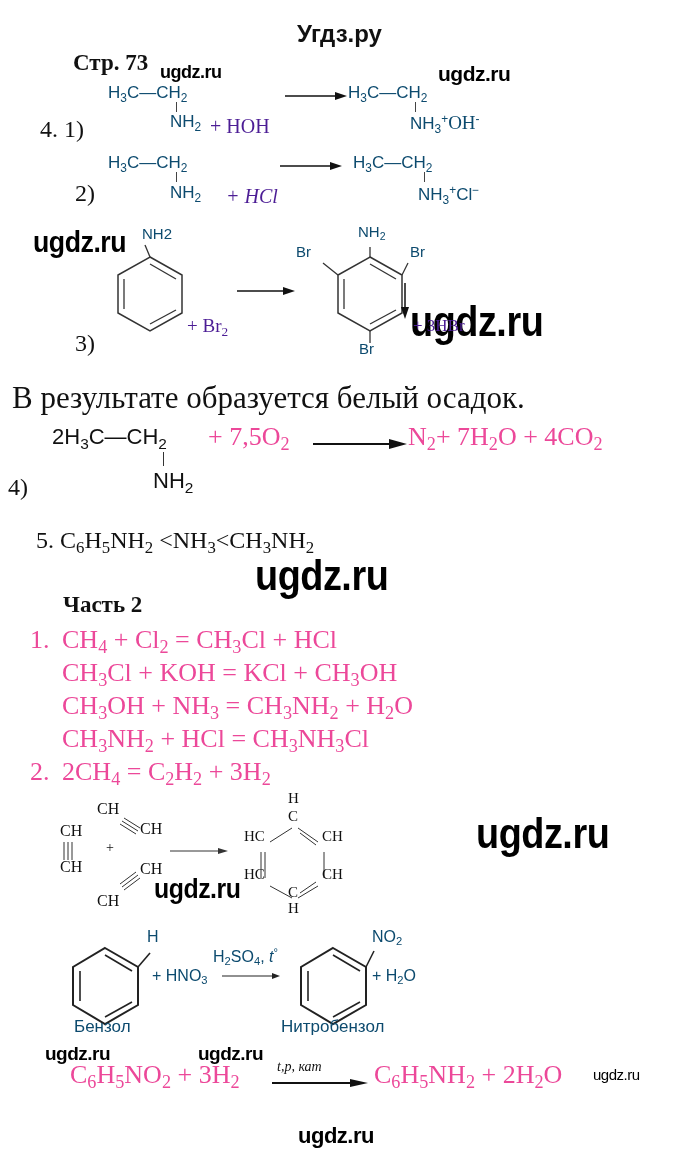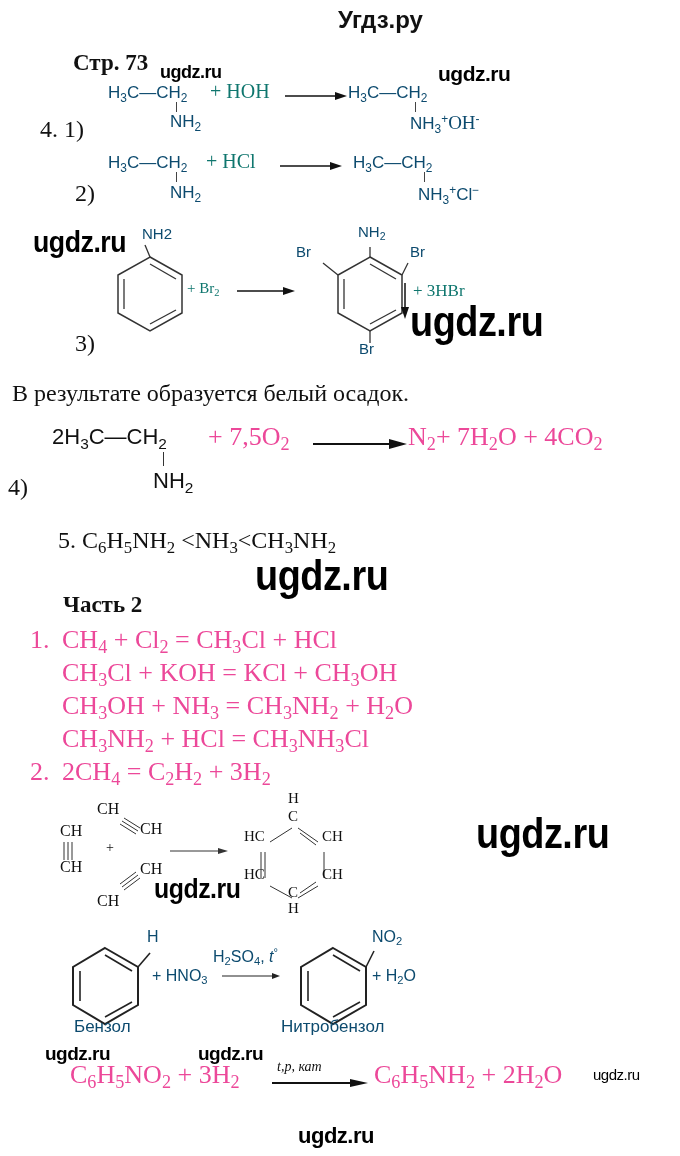--- a/index.html
+++ b/index.html
@@ -6,31 +6,31 @@
   body { width: 680px; height: 1156px; position: relative; overflow: hidden; color: #111; }
   .abs { position: absolute; white-space: nowrap; }
   .serif { font-family: "Liberation Serif", "DejaVu Serif", serif; }
   .sans { font-family: "Liberation Sans", "DejaVu Sans", sans-serif; }
   .wm { font-family: "Liberation Sans", "DejaVu Sans", sans-serif; font-weight: bold; color: #000; letter-spacing: -0.5px; }
   .wm-big { font-size: 38px; transform: scaleX(0.9); transform-origin: left top; }
   .wm-mid { font-size: 23px; transform: scaleX(0.92); transform-origin: left top; }
   .wm-sm { font-size: 17px; font-weight: normal; }
   .site-title { font-size: 24px; font-weight: bold; }
   .chem-sans { font-family: "Liberation Sans", "DejaVu Sans", sans-serif; font-size: 17px; color: #0c4a6e; }
-  .chem-serif { font-family: "Liberation Serif", "DejaVu Serif", serif; font-size: 20px; color: #0f766e; }
+  .chem-serif { font-family: "Liberation Serif", "DejaVu Serif", serif; font-size: 20px; color: #4c1d95; margin-top: 35px; }
   .big-serif { font-family: "Liberation Serif", "DejaVu Serif", serif; font-size: 26px; color: #ec4899; }
   .mid-serif { font-family: "Liberation Serif", "DejaVu Serif", serif; font-size: 24px; color: #111; }
   sub { font-size: 70%; vertical-align: -0.3em; }
   sup { font-size: 70%; vertical-align: 0.5em; }
   svg { position: absolute; overflow: visible; }
 </style>
 </head>
 <body>
 
-<div class="abs sans site-title" style="left:297px; top:6px;margin-left:41px;">Угдз.ру</div>
+<div class="abs sans site-title" style="left:297px; top:20px;">Угдз.ру</div>
 
 <div class="abs serif" style="left:73px; top:50px; font-size:23px; font-weight:bold;">Стр. 73</div>
 
 <div class="abs wm wm-sm" style="left:160px; top:62px; font-weight:bold; font-size:18px;">ugdz.ru</div>
 <div class="abs wm" style="left:438px; top:62px; font-size:21px;">ugdz.ru</div>
 <div class="abs wm wm-mid" style="left:33px; top:226px; font-size:29px;">ugdz.ru</div>
 <div class="abs wm wm-big" style="left:410px; top:298px; font-size:42px;">ugdz.ru</div>
 <div class="abs wm wm-big" style="left:255px; top:552px; font-size:42px;">ugdz.ru</div>
 <div class="abs wm wm-big" style="left:476px; top:810px; font-size:42px;">ugdz.ru</div>
 <div class="abs wm wm-mid" style="left:154px; top:874px; font-size:27px;">ugdz.ru</div>
@@ -52,38 +52,38 @@
     <line x1="0" y1="4" x2="54" y2="4" stroke="#111" stroke-width="1.5"></line>
     <polygon points="50,0 62,4 50,8" fill="#111"></polygon>
   </svg>
 <div class="abs chem-sans" style="left:348px; top:83px;">H<sub>3</sub>C—CH<sub>2</sub></div>
 <div class="abs" style="left:415px; top:102px; width:1px; height:10px; background:#444;"></div>
 <div class="abs chem-sans" style="left:410px; top:112px;">NH<sub>3</sub><sup>+</sup><span class="serif" style="font-size:19px;">OH</span><sup>-</sup></div>
 
 <div class="abs chem-sans" style="left:108px; top:153px;">H<sub>3</sub>C—CH<sub>2</sub></div>
 <div class="abs" style="left:176px; top:172px; width:1px; height:10px; background:#444;"></div>
 <div class="abs chem-sans" style="left:170px; top:183px;">NH<sub>2</sub></div>
-<div class="abs chem-serif" style="left:206px; top:150px;">+ HCl</div>
+<div class="abs chem-serif" style="left:226px; top:150px;font-style:italic;">+ HCl</div>
 <svg style="left:280px; top:162px;" width="62" height="8">
     <line x1="0" y1="4" x2="54" y2="4" stroke="#111" stroke-width="1.5"></line>
     <polygon points="50,0 62,4 50,8" fill="#111"></polygon>
   </svg>
 <div class="abs chem-sans" style="left:353px; top:153px;">H<sub>3</sub>C—CH<sub>2</sub></div>
 <div class="abs" style="left:424px; top:172px; width:1px; height:10px; background:#444;"></div>
 <div class="abs chem-sans" style="left:418px; top:183px;">NH<sub>3</sub><sup>+</sup>Cl<sup>−</sup></div>
 
 <div class="abs chem-sans" style="left:142px; top:225px; font-size:15px;">NH2</div>
 <svg style="left:115px; top:255px;" width="70" height="80">
   <polygon points="35,2 67,20 67,58 35,76 3,58 3,20" fill="none" stroke="#333" stroke-width="1.5"></polygon>
   <line x1="35" y1="9" x2="61" y2="24" stroke="#333" stroke-width="1.3"></line>
   <line x1="61" y1="55" x2="35" y2="69" stroke="#333" stroke-width="1.3"></line>
   <line x1="9" y1="24" x2="9" y2="54" stroke="#333" stroke-width="1.3"></line>
   <line x1="35" y1="2" x2="30" y2="-10" stroke="#333" stroke-width="1.3"></line>
 </svg>
-<div class="abs chem-serif" style="left:187px; top:280px; font-size:15px;">+ Br<sub>2</sub></div>
+<div class="abs chem-serif" style="left:187px; top:280px; font-size:19px;">+ Br<sub>2</sub></div>
 <svg style="left:237px; top:286px;" width="60" height="10">
     <line x1="0" y1="5" x2="50" y2="5" stroke="#111" stroke-width="1.5"></line>
     <polygon points="46,1 58,5 46,9" fill="#111"></polygon>
   </svg>
 <div class="abs chem-sans" style="left:358px; top:223px; font-size:15px;">NH<sub>2</sub></div>
 <div class="abs chem-sans" style="left:296px; top:243px; font-size:15px;">Br</div>
 <div class="abs chem-sans" style="left:410px; top:243px; font-size:15px;">Br</div>
 <svg style="left:335px; top:255px;" width="70" height="80">
   <polygon points="35,2 67,20 67,58 35,76 3,58 3,20" fill="none" stroke="#333" stroke-width="1.5"></polygon>
   <line x1="35" y1="9" x2="61" y2="24" stroke="#333" stroke-width="1.3"></line>
@@ -94,33 +94,33 @@
   <line x1="67" y1="20" x2="73" y2="8" stroke="#333" stroke-width="1.3"></line>
   <line x1="35" y1="76" x2="35" y2="88" stroke="#333" stroke-width="1.3"></line>
 </svg>
 <div class="abs chem-sans" style="left:359px; top:340px; font-size:15px;">Br</div>
 <svg style="left:400px; top:283px;" width="10" height="36">
     <line x1="5" y1="0" x2="5" y2="30" stroke="#111" stroke-width="1.5"></line>
     <polygon points="1,24 5,36 9,24" fill="#111"></polygon>
   </svg>
 <div class="abs chem-serif" style="left:413px; top:281px; font-size:17px;">+ 3HBr</div>
 
-<div class="abs mid-serif" style="left:12px; top:380px; font-size:24px;">В результате образуется белый осадок.</div>
+<div class="abs mid-serif" style="left:12px; top:380px; font-size:31px;">В результате образуется белый осадок.</div>
 
 <div class="abs" style="left:52px; top:424px; font-family:'Liberation Sans','DejaVu Sans',sans-serif; font-size:22px;">2H<sub>3</sub>C—CH<sub>2</sub></div>
 <div class="abs" style="left:163px; top:452px; width:1px; height:14px; background:#333;"></div>
 <div class="abs" style="left:153px; top:468px; font-family:'Liberation Sans','DejaVu Sans',sans-serif; font-size:22px;">NH<sub>2</sub></div>
 <div class="abs big-serif" style="left:208px; top:422px;">+ 7,5O<sub>2</sub></div>
 <svg style="left:313px; top:438px;" width="94" height="12">
     <line x1="0" y1="6" x2="82" y2="6" stroke="#111" stroke-width="1.8"></line>
     <polygon points="76,1 94,6 76,11" fill="#111"></polygon>
   </svg>
 <div class="abs big-serif" style="left:408px; top:422px;">N<sub>2</sub>+ 7H<sub>2</sub>O + 4CO<sub>2</sub></div>
 
-<div class="abs mid-serif" style="left:58px; top:527px;"><span>5.</span> C<sub>6</sub>H<sub>5</sub>NH<sub>2</sub> &lt;NH<sub>3</sub>&lt;CH<sub>3</sub>NH<sub>2</sub></div>
+<div class="abs mid-serif" style="left:36px; top:527px;"><span>5.</span> C<sub>6</sub>H<sub>5</sub>NH<sub>2</sub> &lt;NH<sub>3</sub>&lt;CH<sub>3</sub>NH<sub>2</sub></div>
 
 <div class="abs serif" style="left:63px; top:592px; font-size:23px; font-weight:bold;">Часть 2</div>
 
 <div class="abs big-serif" style="left:30px; top:625px;">1.</div>
 <div class="abs big-serif" style="left:62px; top:625px;text-align:right;">CH<sub>4</sub> + Cl<sub>2</sub> = CH<sub>3</sub>Cl + HCl</div>
 <div class="abs big-serif" style="left:62px; top:658px;">CH<sub>3</sub>Cl + KOH = KCl + CH<sub>3</sub>OH</div>
 <div class="abs big-serif" style="left:62px; top:691px;">CH<sub>3</sub>OH + NH<sub>3</sub> = CH<sub>3</sub>NH<sub>2</sub> + H<sub>2</sub>O</div>
 <div class="abs big-serif" style="left:62px; top:724px;">CH<sub>3</sub>NH<sub>2</sub> + HCl = CH<sub>3</sub>NH<sub>3</sub>Cl</div>
 
 <div class="abs big-serif" style="left:30px; top:757px;">2.</div>

